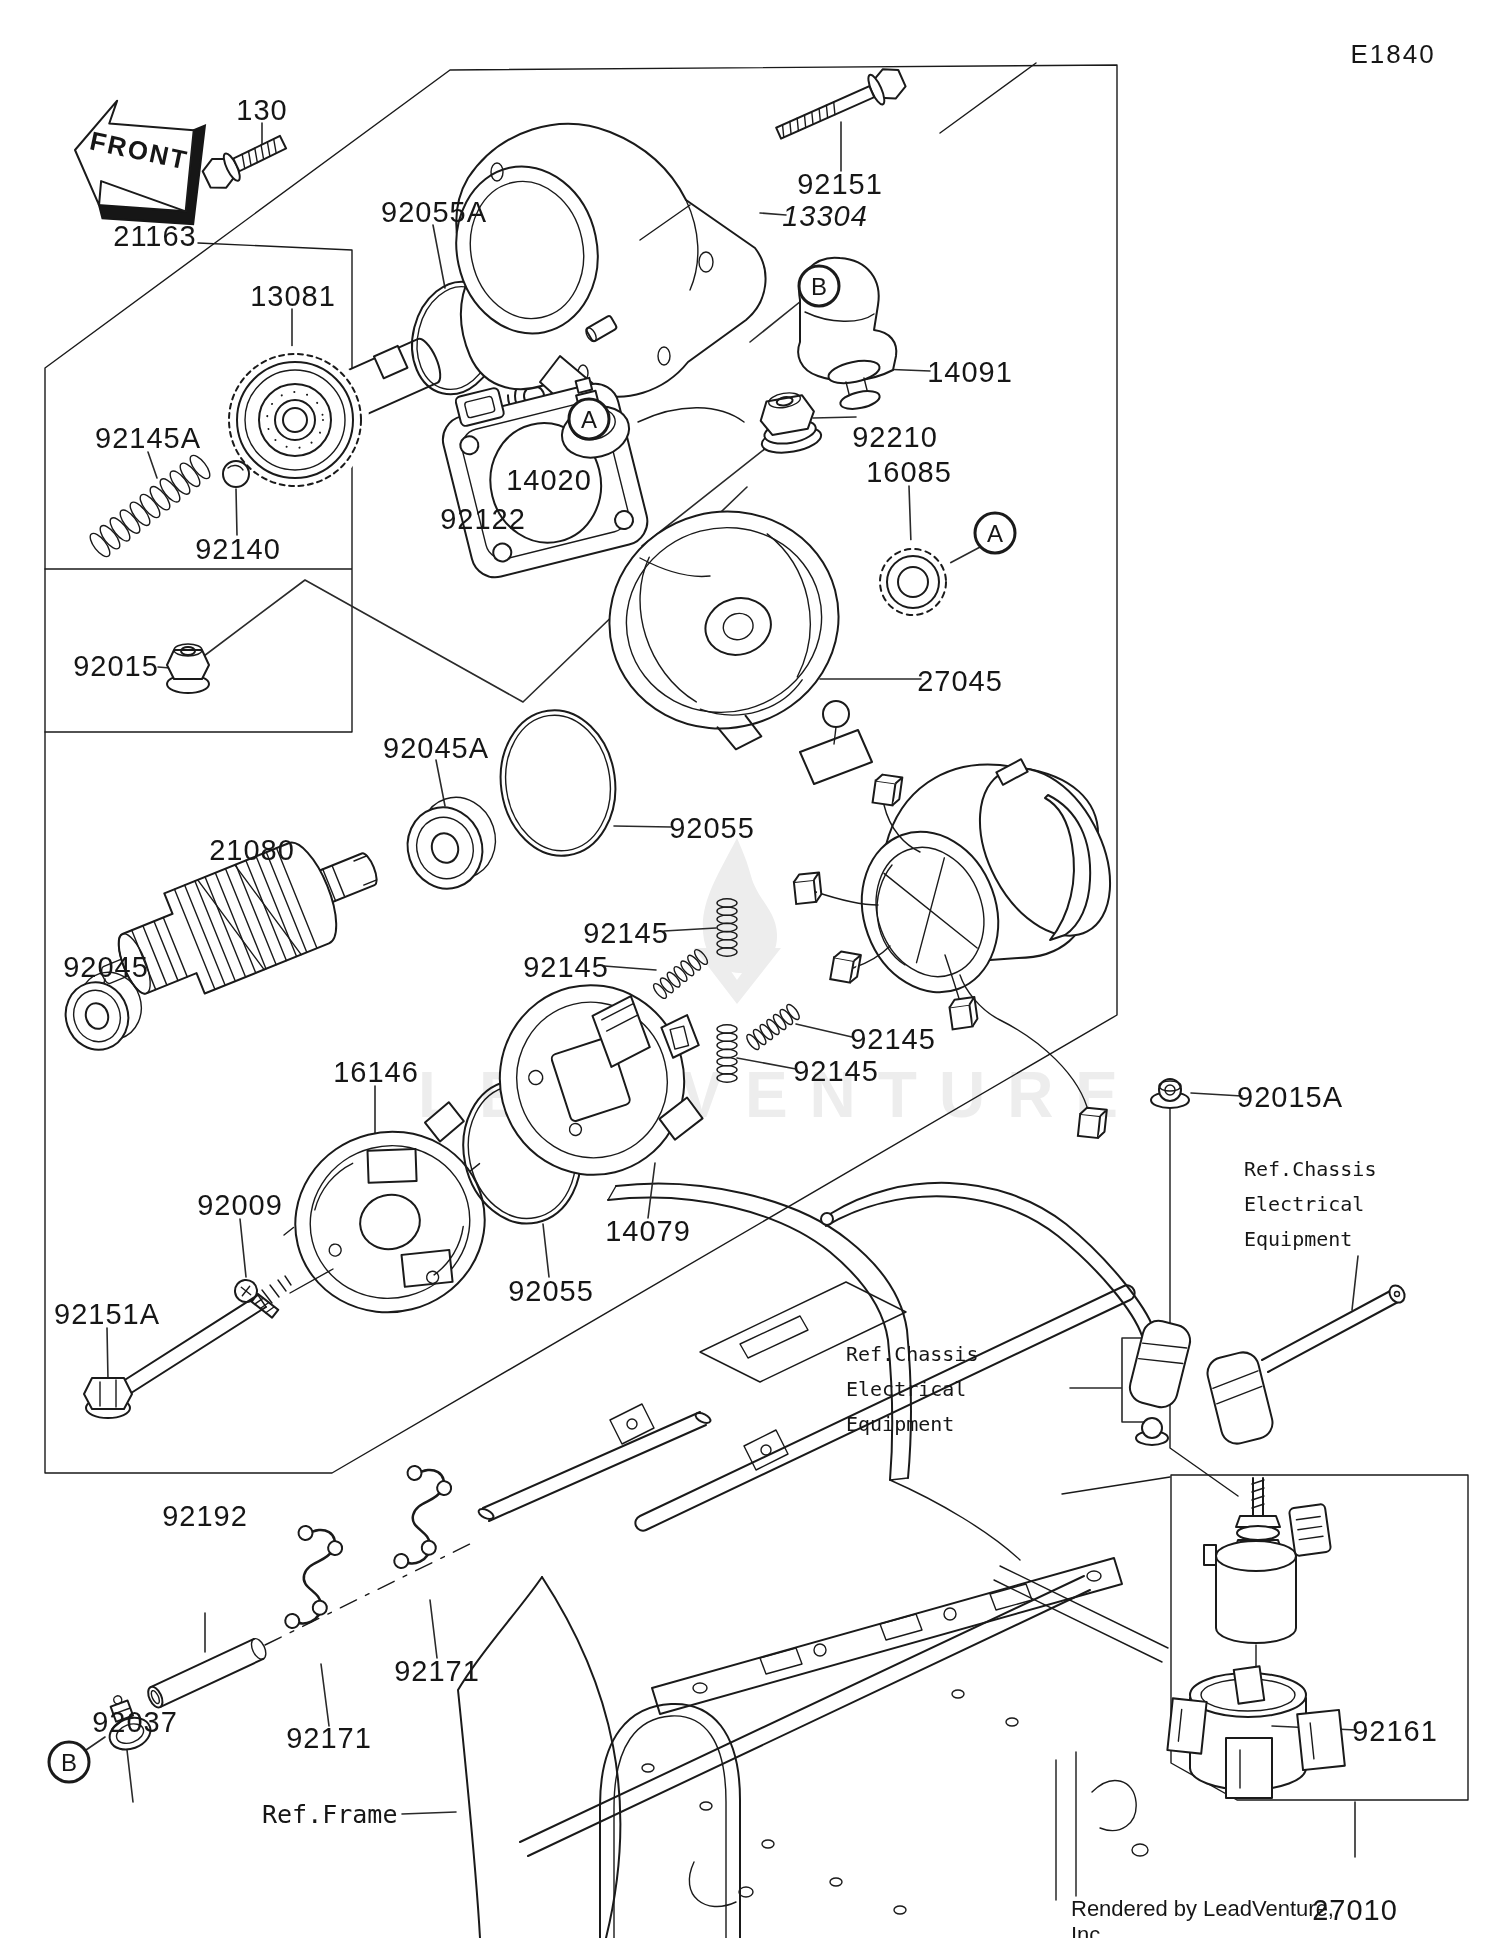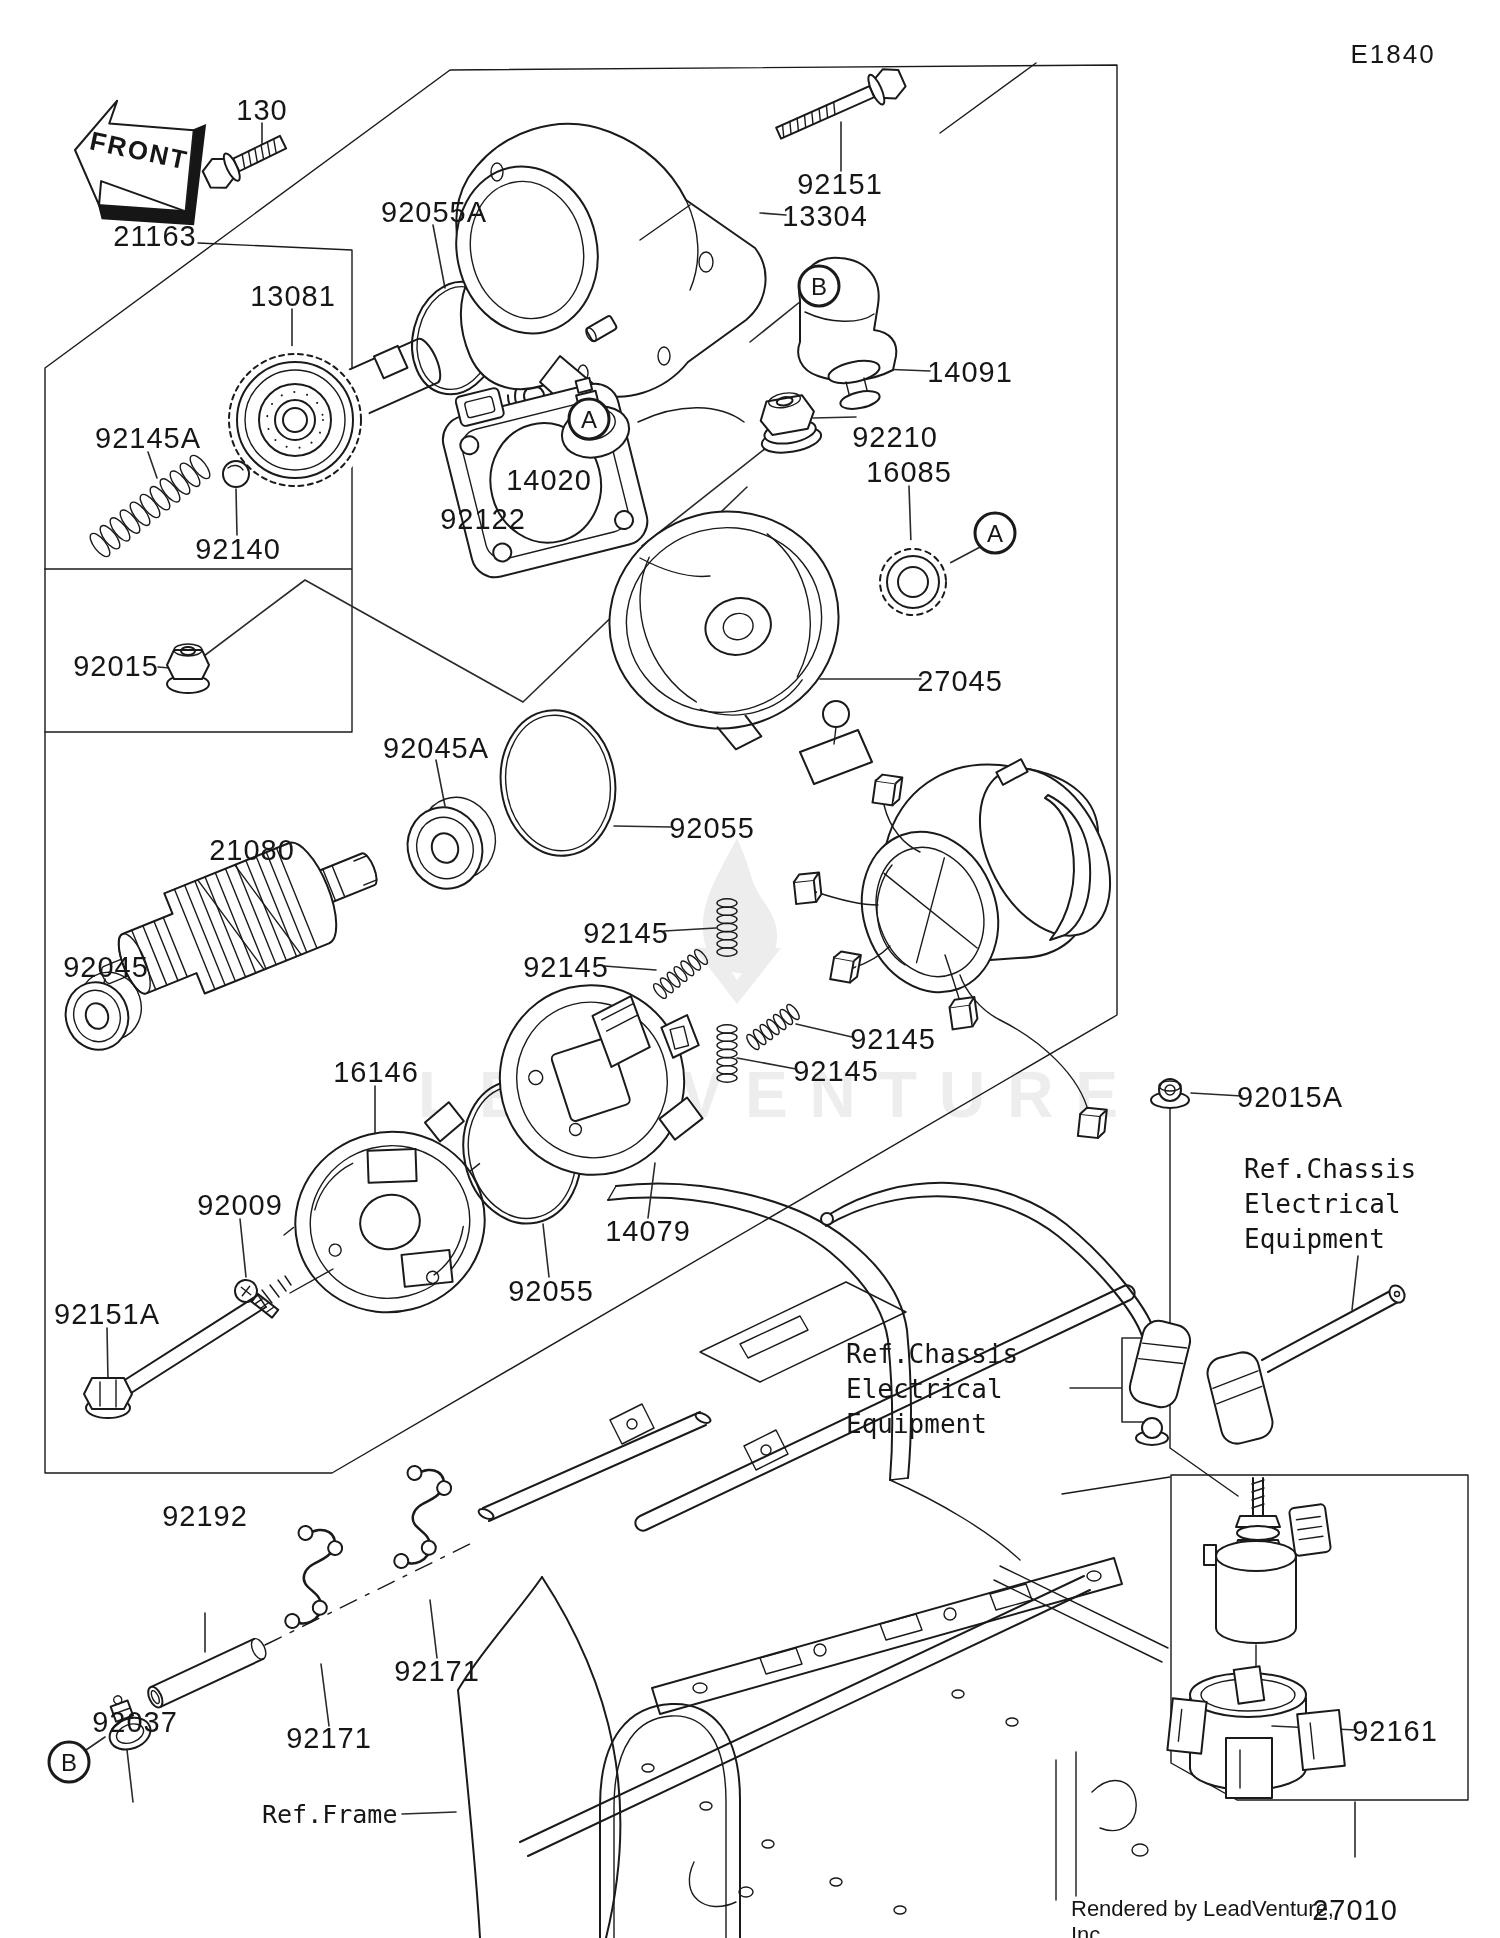--- a/index.html
+++ b/index.html
@@ -10,21 +10,21 @@
   svg#art{position:absolute;left:0;top:0;z-index:1;}
   #callout-layer,.hud{position:absolute;left:0;top:0;width:100%;height:100%;z-index:2;}
   .co{position:absolute;transform:translate(-50%,-50%);font-size:29px;letter-spacing:1px;
       white-space:nowrap;color:#161616;}
   .co.circ{width:37px;height:37px;border:3px solid #1a1a1a;border-radius:50%;background:#fff;
       display:flex;align-items:center;justify-content:center;font-size:24px;letter-spacing:0;}
   .code{position:absolute;left:1393px;top:54px;transform:translate(-50%,-50%);font-size:26px;letter-spacing:2px;}
   .front{position:absolute;left:139px;top:151px;transform:translate(-50%,-50%) rotate(12deg);
       font-size:26px;font-weight:bold;letter-spacing:2px;}
   .credit{position:absolute;left:1214px;top:1922px;transform:translate(-50%,-50%);font-size:22px;}
-  .refblk{position:absolute;font-family:"DejaVu Sans Mono",monospace;font-size:26px;line-height:35px;color:#161616;}
+  .refblk{position:absolute;font-family:"DejaVu Sans Mono",monospace;font-size:20px;line-height:35px;color:#161616;}
   .refblk span{display:block;}
   #ref-left{left:846px;top:1337px;width:222px;}
   #ref-right{left:1244px;top:1152px;width:216px;}
   .refblk span.rr{}
   #ref-frame{left:262px;top:1800px;font-family:"DejaVu Sans Mono",monospace;font-size:25px;position:absolute;}
 </style>
 </head>
 <body>
 
 <div class="stage">
@@ -502,21 +502,21 @@
       <span class="rr">Equipment</span>
     </div>
     <div id="ref-frame">Ref.Frame</div>
 
     <div id="callout-layer">
         <div class="co" style="left: 262px; top: 110px;">130</div>
         <div class="co" style="left: 155px; top: 236px;">21163</div>
         <div class="co" style="left: 434px; top: 212px;">92055A</div>
         <div class="co" style="left: 293px; top: 296px;">13081</div>
         <div class="co" style="left: 840px; top: 184px;">92151</div>
-        <div class="co" style="left: 825px; top: 216px;">13304</div>
+        <div class="co" style="left: 825px; top: 216px; font-style: italic;">13304</div>
         <div class="co" style="left: 970px; top: 372px;">14091</div>
         <div class="co" style="left: 895px; top: 417px; margin-top: 20px;">92210</div>
         <div class="co" style="left: 909px; top: 472px;">16085</div>
         <div class="co" style="left: 148px; top: 438px;">92145A</div>
         <div class="co" style="left: 549px; top: 480px;">14020</div>
         <div class="co" style="left: 483px; top: 519px;">92122</div>
         <div class="co" style="left: 238px; top: 549px;">92140</div>
         <div class="co" style="left: 116px; top: 666px;">92015</div>
         <div class="co" style="left: 960px; top: 681px;">27045</div>
         <div class="co" style="left: 436px; top: 748px;">92045A</div>

